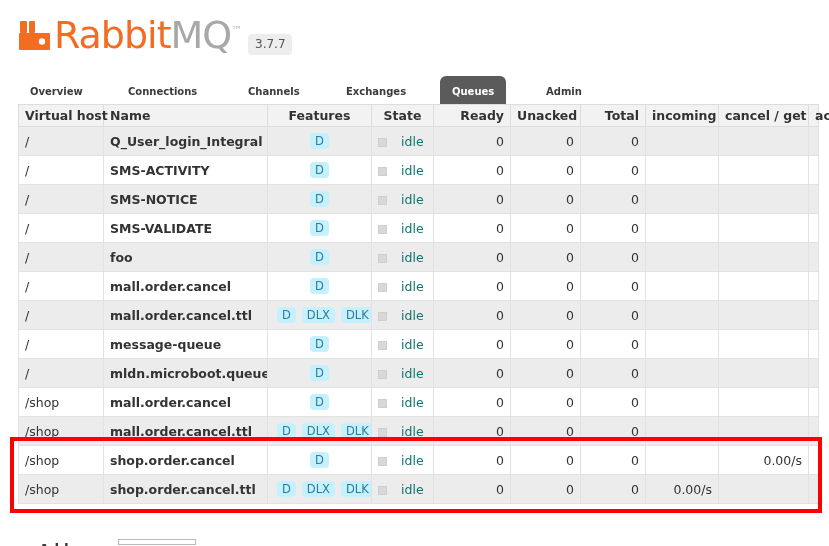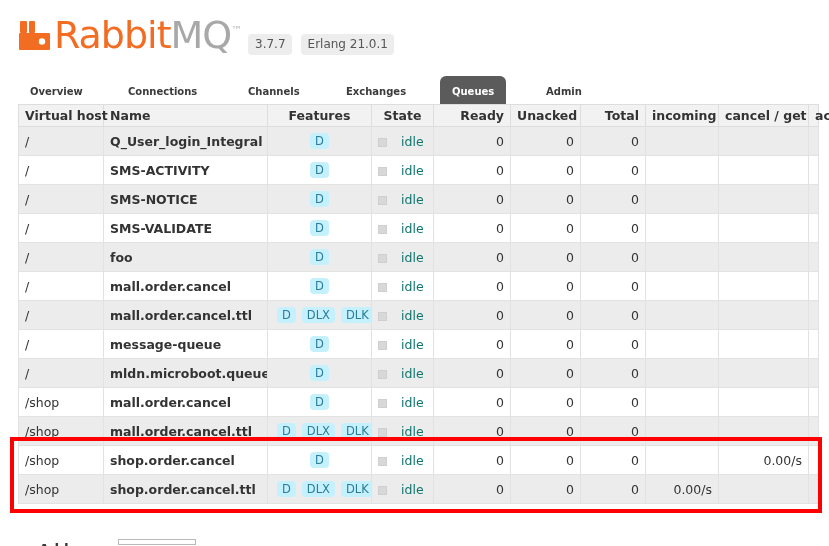--- a/index.html
+++ b/index.html
@@ -91,21 +91,20 @@
           <circle cx="24" cy="23.5" r="3.2" fill="#ffffff"></circle>
         </svg>
       </div>
       <div class="logo-text">
         <span class="logo-rabbit">Rabbit</span><span class="logo-mq">MQ</span><span class="logo-tm">™</span>
       </div>
     </div>
 
     <div class="vbadges">
       <span class="vbadge">3.7.7</span>
-      <span class="vbadge">Erlang 21.0.1</span>
     </div>
   </div>
 
   <div class="nav" id="nav">
       <div class="tab" style="left: 18px;">Overview</div>
       <div class="tab" style="left: 116px; text-align: center;">Connections</div>
       <div class="tab" style="left: 236px;">Channels</div>
       <div class="tab active" style="left: 440px;">Queues</div>
       <div class="tab" style="left: 334px;">Exchanges</div>
       <div class="tab" style="left: 534px;">Admin</div>

